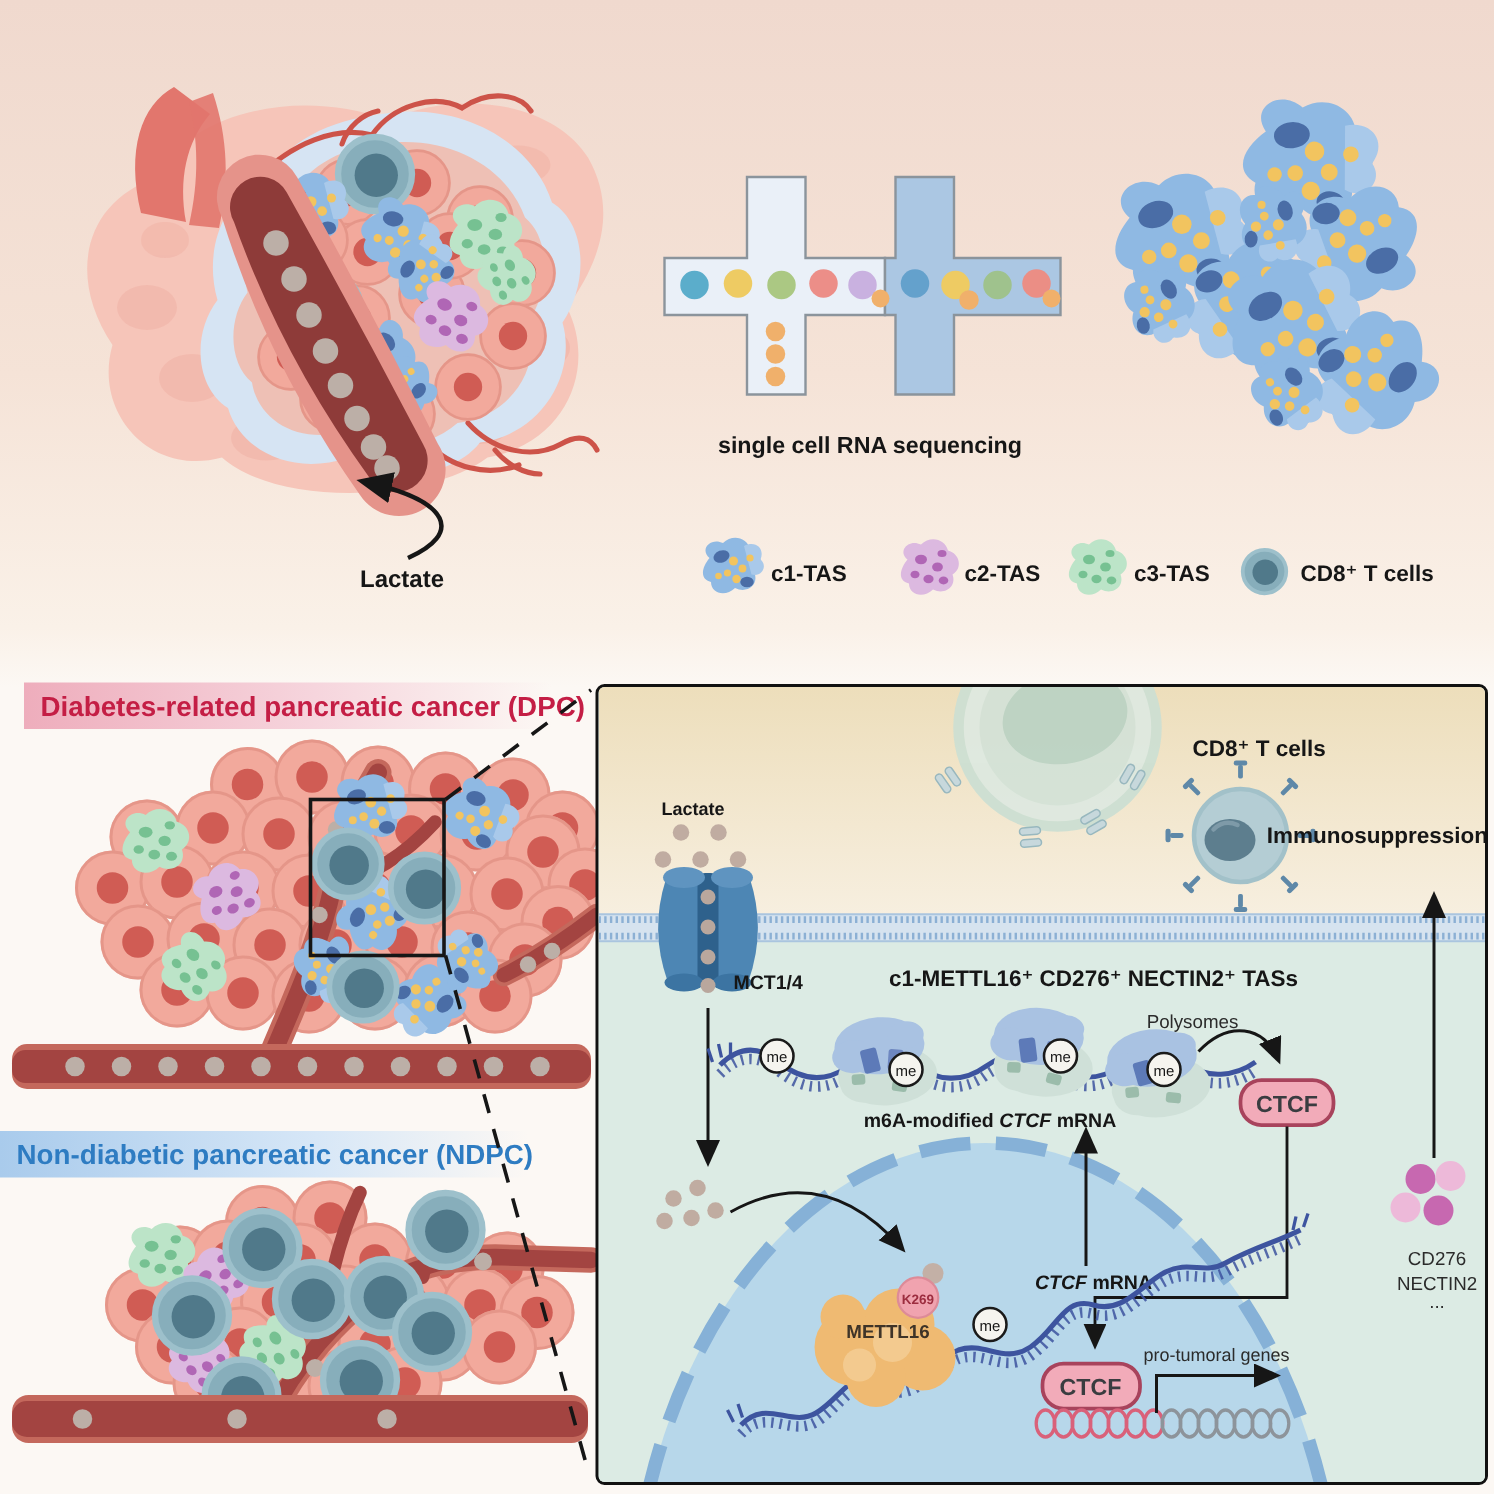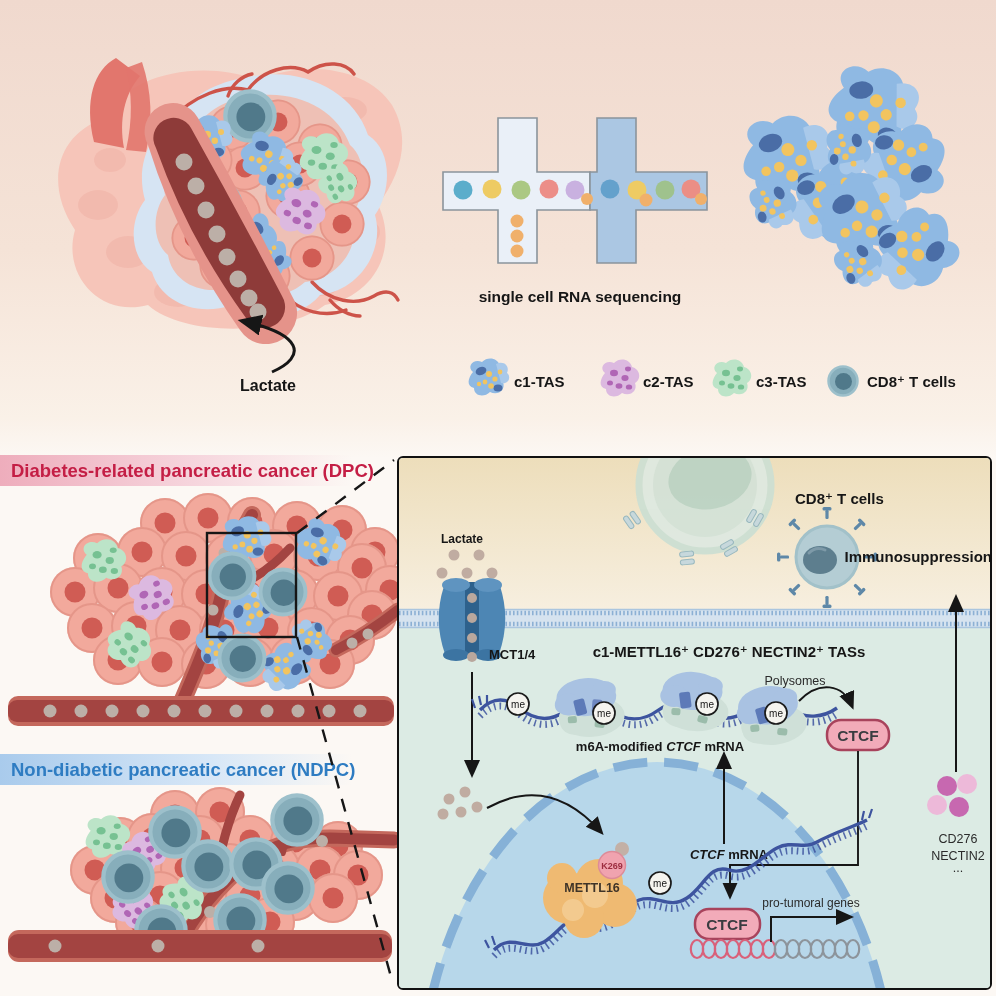--- a/index.html
+++ b/index.html
@@ -3,21 +3,21 @@
 <meta charset="utf-8">
 <style>
   html,body{margin:0;padding:0;background:#e8e8e8;}
   .canvas{position:relative;width:996px;height:996px;overflow:hidden;
     font-family:"Liberation Sans","DejaVu Sans",sans-serif;
     background:linear-gradient(180deg,#f0d9ce 0%,#f5e3d7 25%,#faf1e8 42%,#fcf8f4 46%,#fcf8f4 100%);}
   .canvas svg{position:absolute;left:0;top:0;}
   .banner{position:absolute;left:0;width:352px;height:31px;line-height:31px;
     padding-left:11px;font-weight:bold;font-size:18.5px;box-sizing:border-box;white-space:nowrap;}
   .banner.dpc{top:455px;color:#c41e45;
-    background:linear-gradient(90deg,#eeadbc 0%,#f6d5dd 55%,rgba(255,255,255,0) 100%);}
+    background:linear-gradient(90deg,#eeadbc 0%,#f6d5dd 55%,rgba(255,255,255,0) 100%);margin-left:16px;}
   .banner.ndpc{top:754px;color:#2e7cc2;
     background:linear-gradient(90deg,#a9cbec 0%,#d7e7f7 60%,rgba(255,255,255,0) 100%);text-align:right;}
   .panel{position:absolute;left:397px;top:456px;width:595px;height:534px;
     border:2.5px solid #111;border-radius:6px;overflow:hidden;box-sizing:border-box;background:#dcebe4;}
   .panel svg{position:absolute;left:0;top:0;}
   text{font-family:"Liberation Sans","DejaVu Sans",sans-serif;}
 </style>
 </head>
 <body>
 

